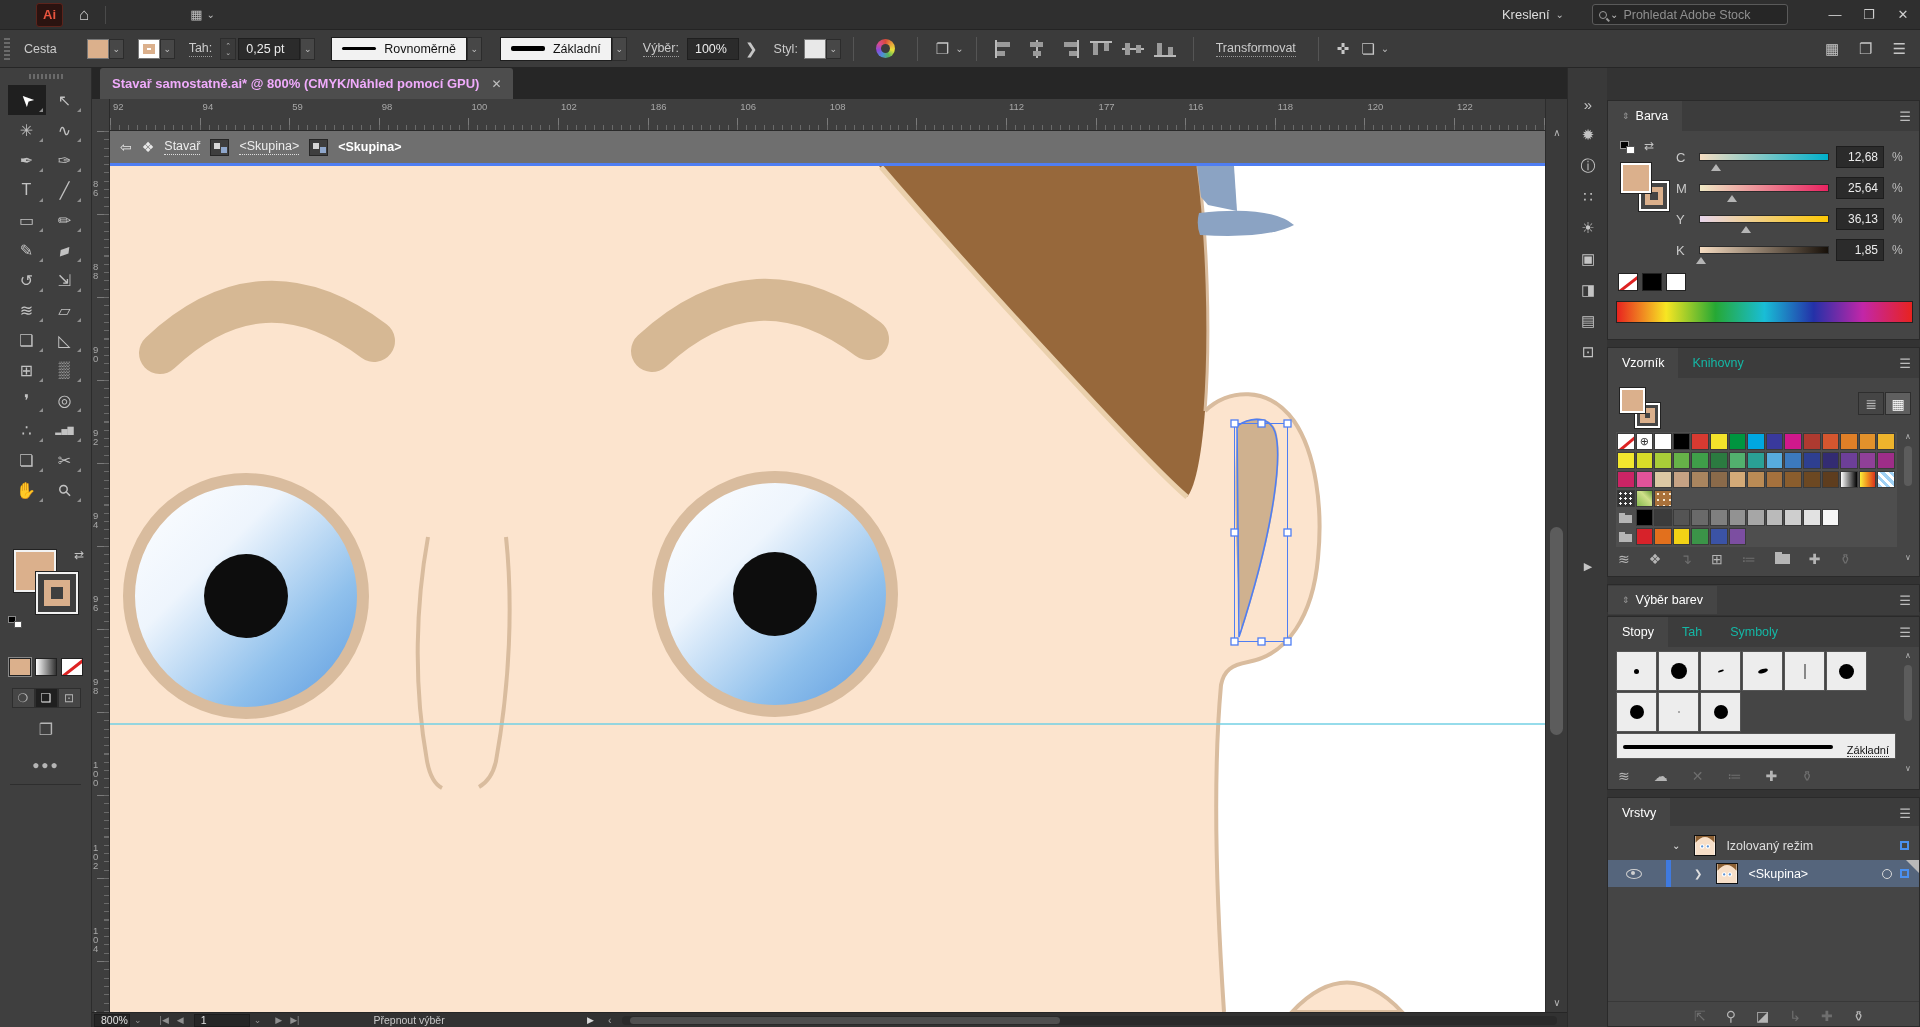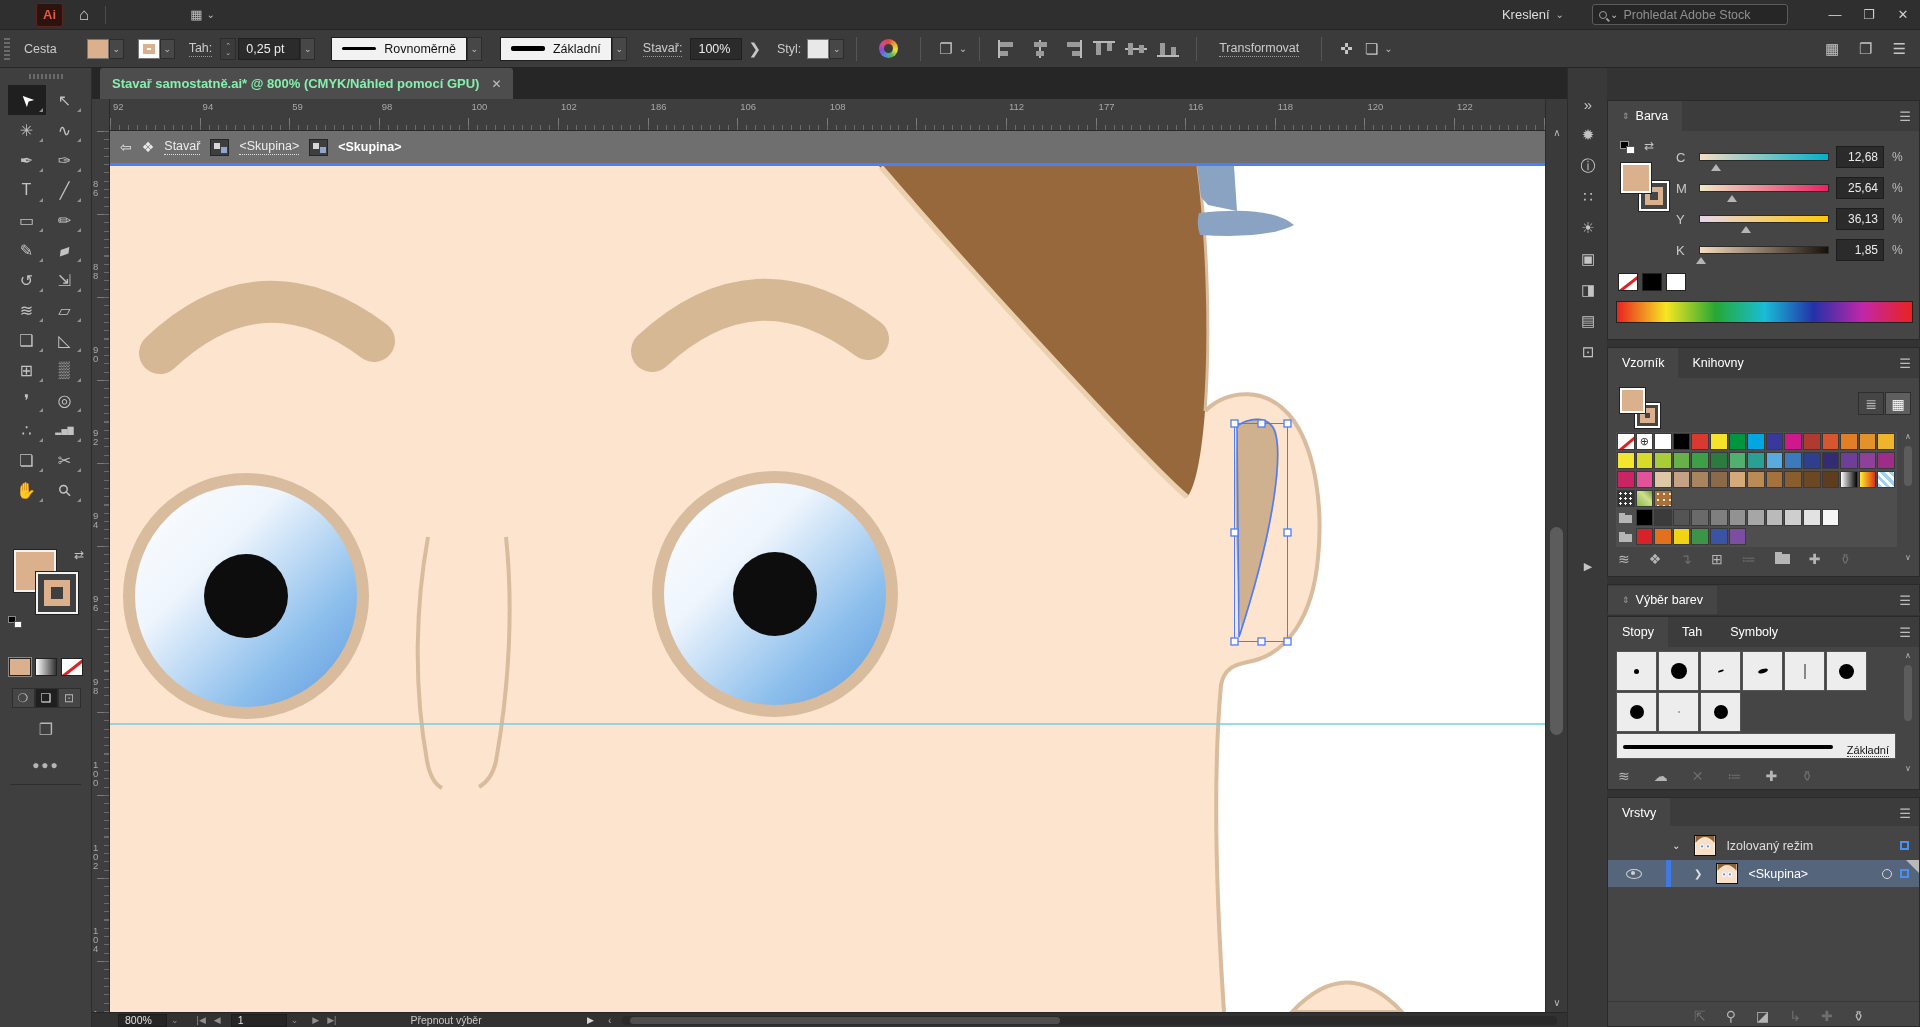--- a/index.html
+++ b/index.html
@@ -100,21 +100,21 @@
          color:#b5b5b5;font-size:12px;background:#464646;border:1px solid #2e2e2e;}
   .dmode.active{background:#1f1f1f;color:#e8e8e8;}
   #screen-mode{position:absolute;left:0;top:652px;width:92px;text-align:center;color:#b5b5b5;font-size:16px;}
   #tb-dots{position:absolute;left:0;top:690px;width:92px;text-align:center;color:#b5b5b5;font-size:12px;letter-spacing:2px;}
   #tb-divider{position:absolute;left:10px;right:10px;top:716px;height:1px;background:#2e2e2e;}
 
   
   #tabbar{position:absolute;left:92px;top:68px;width:1475px;height:31px;background:#262626;}
   #doc-tab{position:absolute;left:8px;top:0;height:31px;background:#4d4d4d;display:flex;
            align-items:center;padding:0 12px;gap:12px;border-radius:3px 3px 0 0;}
-  #doc-tab .t{font-size:13px;font-weight:bold;color:#86efac;}
+  #doc-tab .t{font-size:13px;font-weight:bold;color:#f0abfc;}
   #doc-tab .x{color:#c2c2c2;font-size:12px;}
 
   #hruler{position:absolute;left:92px;top:99px;width:1475px;height:32px;background:#3e3e3e;
           border-bottom:1px solid #2a2a2a;}
   #hruler-corner{position:absolute;left:0;top:0;width:18px;height:32px;background:#3e3e3e;border-right:1px solid #2a2a2a;}
   #hruler-scale{position:absolute;left:18px;top:0;right:22px;bottom:0;
       background:
         repeating-linear-gradient(90deg,#6a6a6a 0 1px,transparent 1px 8.96px) left bottom/100% 5px no-repeat,
         repeating-linear-gradient(90deg,#7a7a7a 0 1px,transparent 1px 89.6px) left bottom/100% 12px no-repeat;}
   .hr-lab{position:absolute;top:2px;font-size:9.5px;color:#a8a8a8;}
@@ -154,21 +154,21 @@
   #iconstrip{position:absolute;left:1567px;top:68px;width:40px;height:959px;background:#393939;
              border-left:1px solid #2b2b2b;}
   #iconstrip .ic{position:absolute;left:0;width:40px;text-align:center;color:#c4c4c4;font-size:15px;}
 
   
   #dock{position:absolute;left:1607px;top:68px;width:313px;height:959px;background:#333333;}
   .panel{position:absolute;left:0;width:313px;background:#454545;border:1px solid #2a2a2a;}
   .phead{height:30px;background:#3c3c3c;display:flex;align-items:center;position:relative;}
   .ptab{height:30px;display:flex;align-items:center;padding:0 14px;font-size:12.5px;color:#ffffff;background:#454545;gap:6px;}
   .ptab .cc{font-size:9px;color:#9a9a9a;display:inline-block;}
-  .ptab.inactive{background:transparent;color:#ffffff;}
+  .ptab.inactive{background:transparent;color:#14b8a6;}
   .pmenu{position:absolute;right:8px;top:8px;color:#bdbdbd;font-size:13px;}
 
   
   #p-color{top:32px;height:240px;}
   #pc-default{position:absolute;left:12px;top:40px;width:15px;height:13px;}
   #pc-default .b{position:absolute;left:0;top:0;width:9px;height:8px;background:#000;border:1px solid #999;}
   #pc-default .w{position:absolute;right:0;bottom:0;width:9px;height:8px;background:#fff;border:1px solid #555;}
   #pc-swap{position:absolute;left:36px;top:38px;color:#c2c2c2;font-size:12px;}
   #pc-fill{position:absolute;left:13px;top:62px;width:30px;height:30px;background:#dbb08c;
            border:2px solid #fff;box-shadow:0 0 0 1px #222;z-index:2;}
@@ -296,21 +296,21 @@
   <div class="white-dd">
     <span class="stroke-line"></span>
     <span>Rovnoměrně</span>
   </div>
   <div class="ddbtn" style="height:24px;margin-right:18px">⌄</div>
   <div class="white-dd">
     <span class="stroke-line thick"></span>
     <span>Základní</span>
   </div>
   <div class="ddbtn" style="height:24px;margin-right:16px">⌄</div>
-  <span class="lbl-dot" style="margin-right:8px">Stavař:</span>
+  <span class="lbl-dot" style="margin-right:8px">Výběr:</span>
   <div class="cbx" style="width:52px">100%</div>
   <span class="cb-ico">❯</span>
   <span style="color:#cbcbcb;margin:0 6px 0 10px">Styl:</span>
   <div class="swatch-s" style="background:#e8e8e8"></div>
   <div class="ddbtn">⌄</div>
   <div class="cb-sep"></div>
   <div id="recolor-wheel"></div>
   <div class="cb-sep"></div>
   <span class="cb-ico">❐</span>
   <span class="chev">⌄</span>
@@ -584,21 +584,21 @@
 </svg>
 </div>
 
 <div id="vscroll">
   <span class="arr" style="top:28px">∧</span>
   <div class="thumb" style="top:428px;height:208px"></div>
   <span class="arr" style="bottom:4px">∨</span>
 </div>
 
 <div id="statusbar">
-  <div class="sb-box" style="margin-left:26px;width:49px">800%</div>
+  <div class="sb-box" style="margin-left:2px;width:36px">800%</div>
   <span class="sb-ico">⌄</span>
   <span class="sb-ico" style="margin-left:14px">|◀</span>
   <span class="sb-ico">◀</span>
   <div class="sb-box" style="width:56px;margin-left:6px">1</div>
   <span class="sb-ico">⌄</span>
   <span class="sb-ico" style="margin-left:10px">▶</span>
   <span class="sb-ico">▶|</span>
   <span style="margin-left:70px">Přepnout výběr</span>
   <span style="position:absolute;left:495px;color:#d8d8d8;font-size:9px">▶</span>
   <span style="position:absolute;left:516px;color:#a8a8a8">‹</span>

